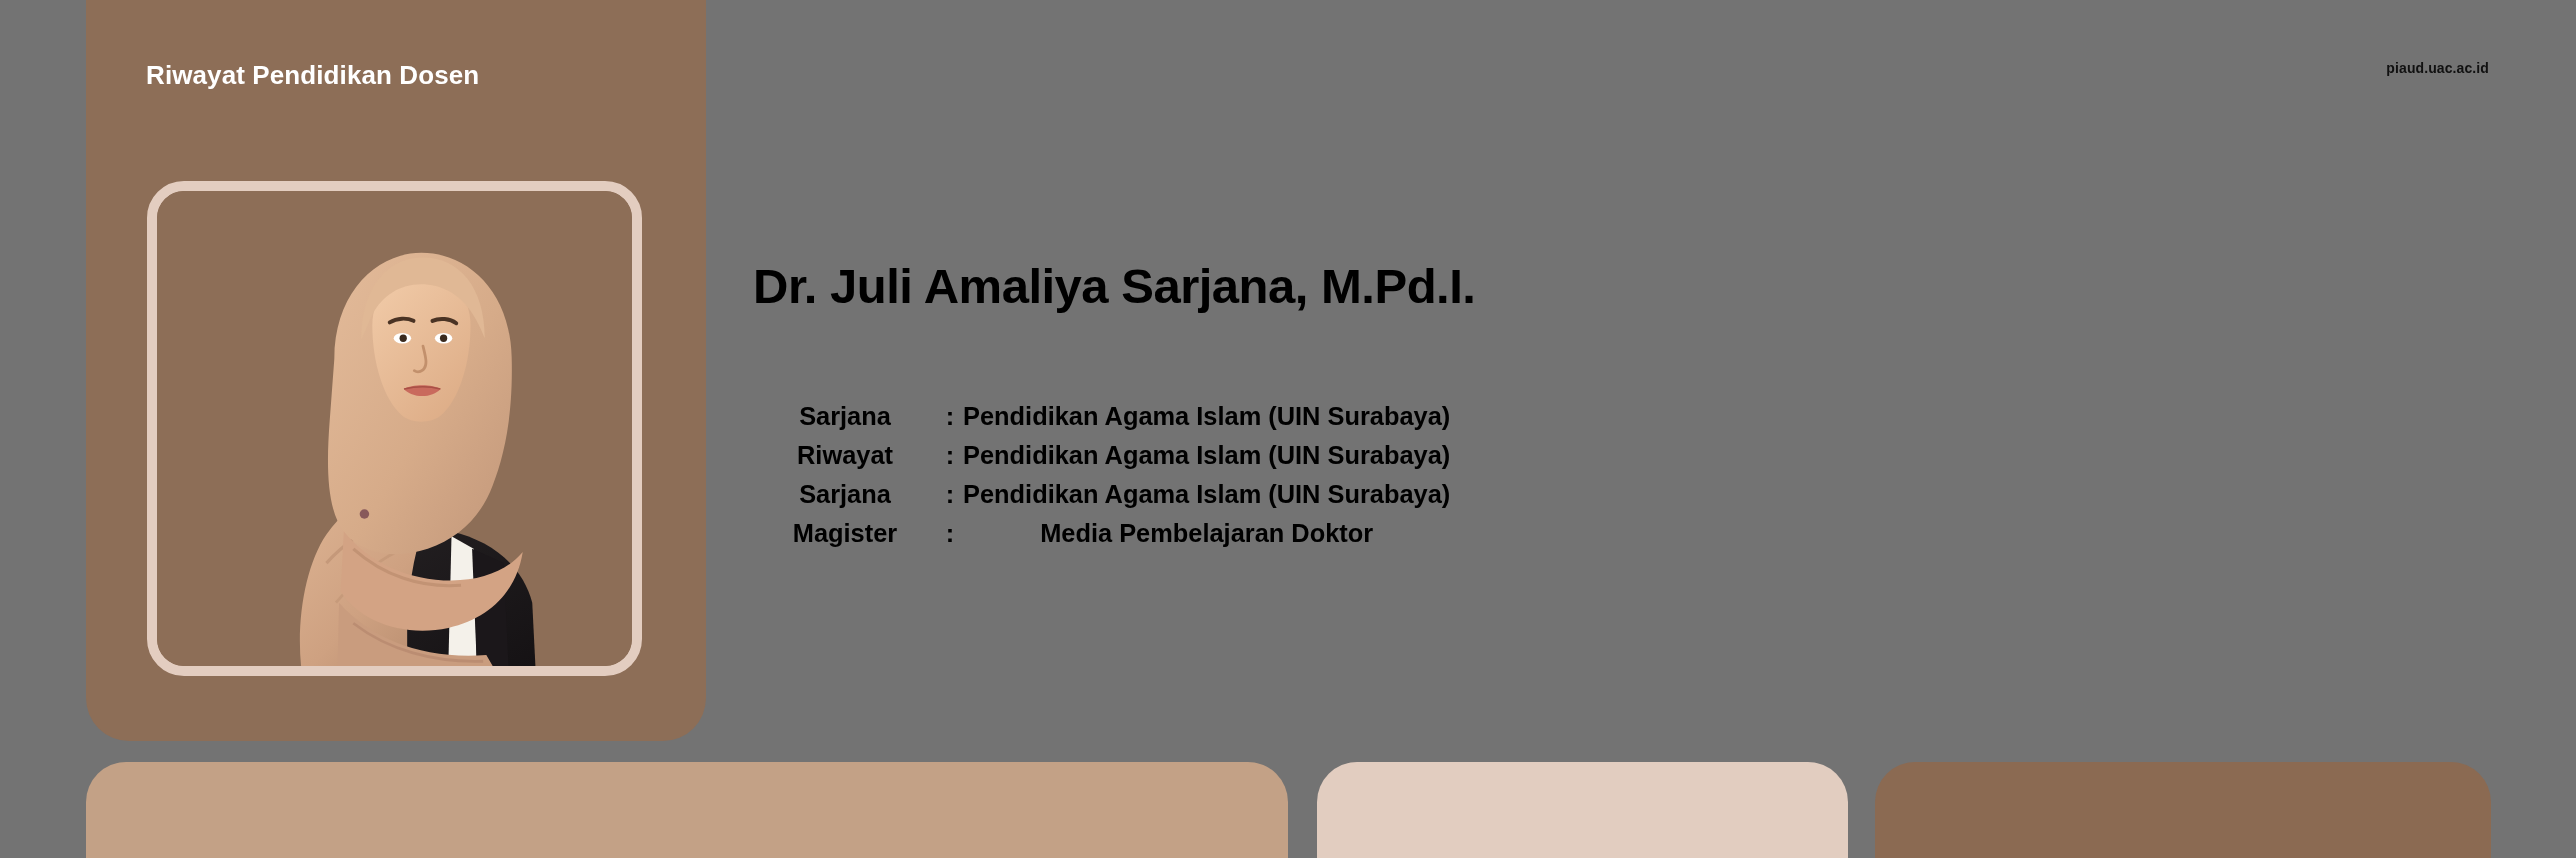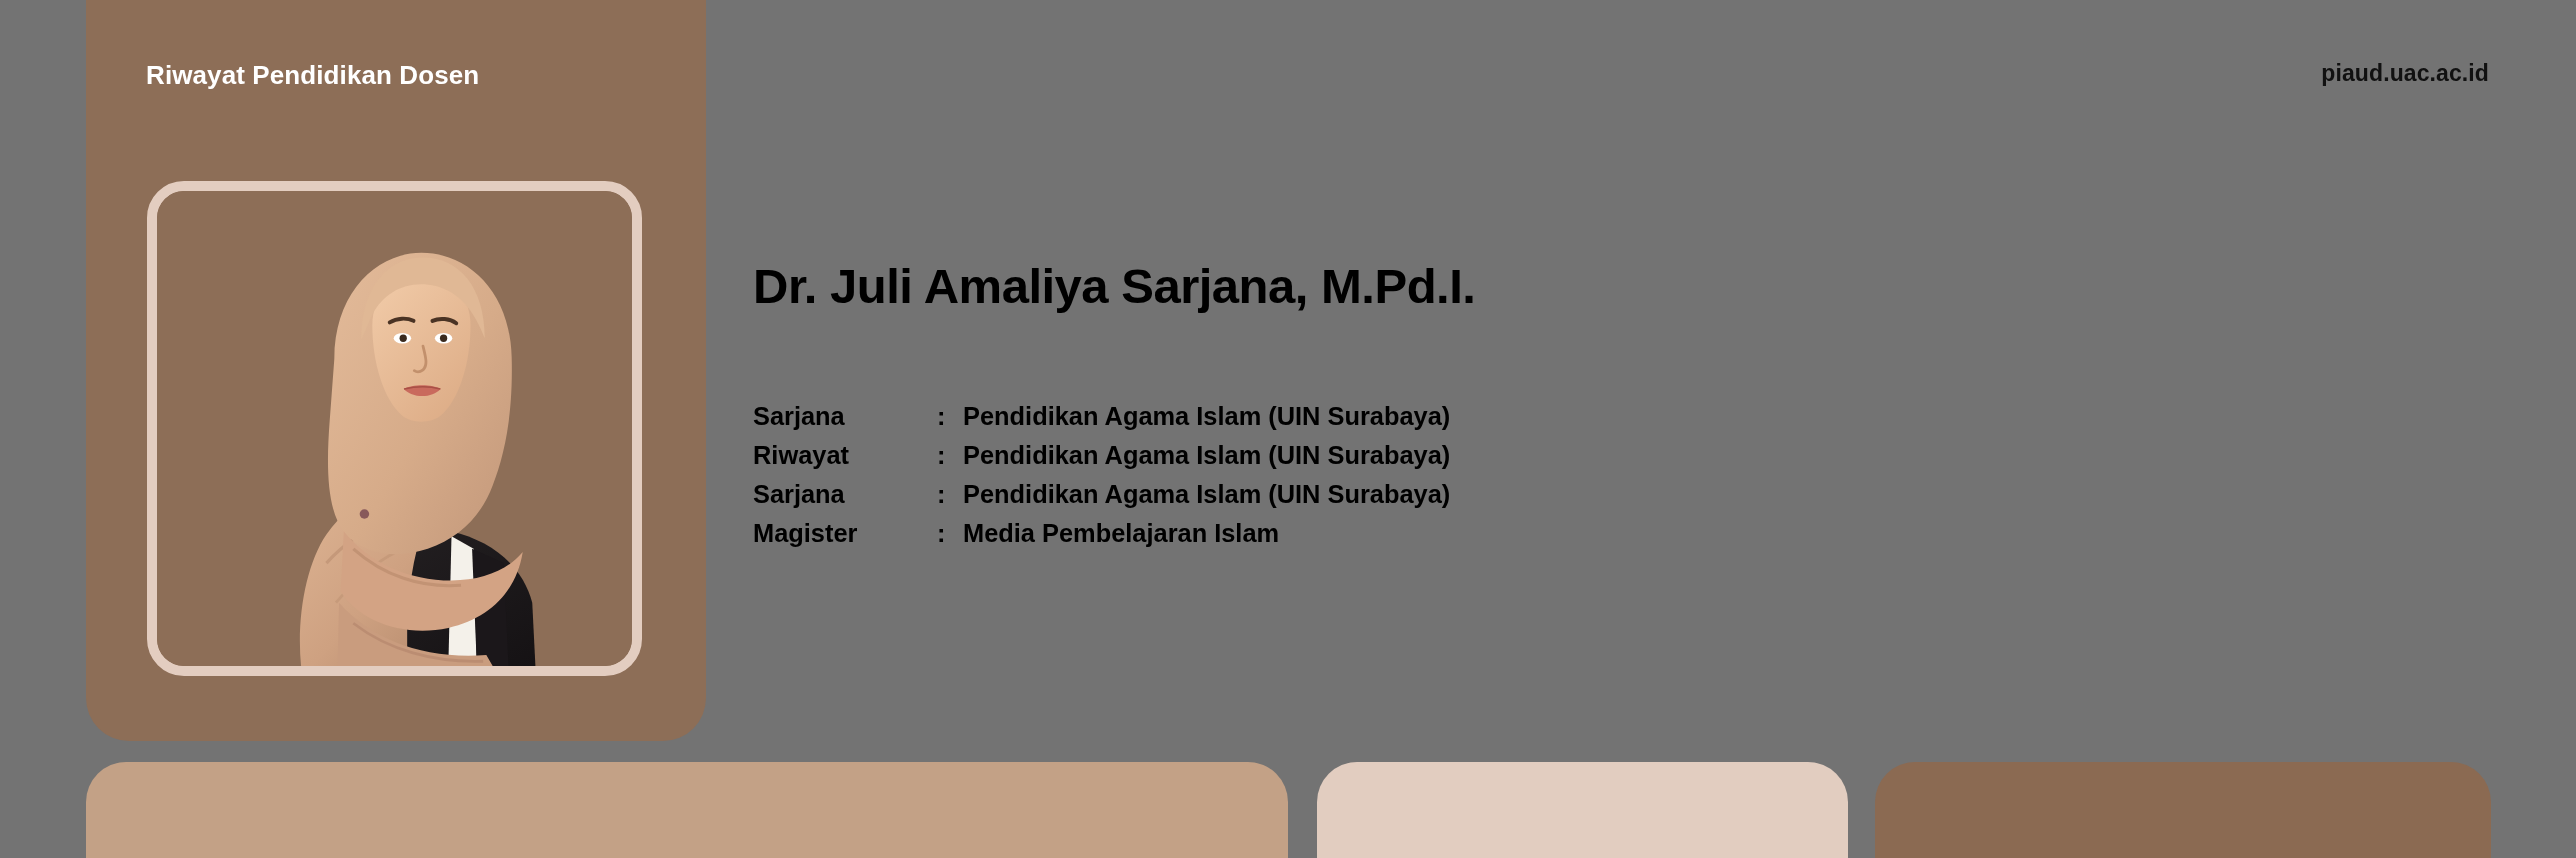--- a/index.html
+++ b/index.html
@@ -75,21 +75,21 @@
     width: 100%;
     height: 100%;
     display: block;
   }
 
   
   #site-url {
     position: absolute;
     right: 87px;
     top: 60px;
-    font-size: 23px;
+    font-size: 14px;
     font-weight: 700;
     color: #111111;
     letter-spacing: 0.1px;
     white-space: nowrap;
   }
 
   #person-name {
     position: absolute;
     left: 753px;
     top: 262px;
@@ -108,20 +108,21 @@
     border-collapse: collapse;
   }
   #edu-table td {
     font-size: 25.4px;
     font-weight: 700;
     color: #000000;
     padding: 0 0 9.5px 0;
     line-height: 1.16;
     white-space: nowrap;
     vertical-align: top;
+    text-align: center;
   }
   #edu-table td.lbl { width: 184px; }
   #edu-table td.sep { width: 26px; }
 
   
   .bottom-card {
     position: absolute;
     top: 762px;
     height: 159px;
     border-radius: 40px;
@@ -252,21 +253,21 @@
         <td class="val">Pendidikan Agama Islam (UIN Surabaya)</td>
       </tr>
       <tr>
         <td class="lbl">Sarjana</td>
         <td class="sep">:</td>
         <td class="val">Pendidikan Agama Islam (UIN Surabaya)</td>
       </tr>
       <tr>
         <td class="lbl">Magister</td>
         <td class="sep">:</td>
-        <td class="val">Media Pembelajaran Islam</td>
+        <td class="val">Media Pembelajaran Doktor</td>
       </tr>
     </tbody>
   </table>
 
   <div id="bottom-card-1" class="bottom-card" style="background: rgb(195, 161, 134);"></div>
   <div id="bottom-card-2" class="bottom-card" style="background: rgb(226, 205, 192);"></div>
   <div id="bottom-card-3" class="bottom-card" style="background: rgb(139, 106, 82);"></div>
 
 </div>
 

